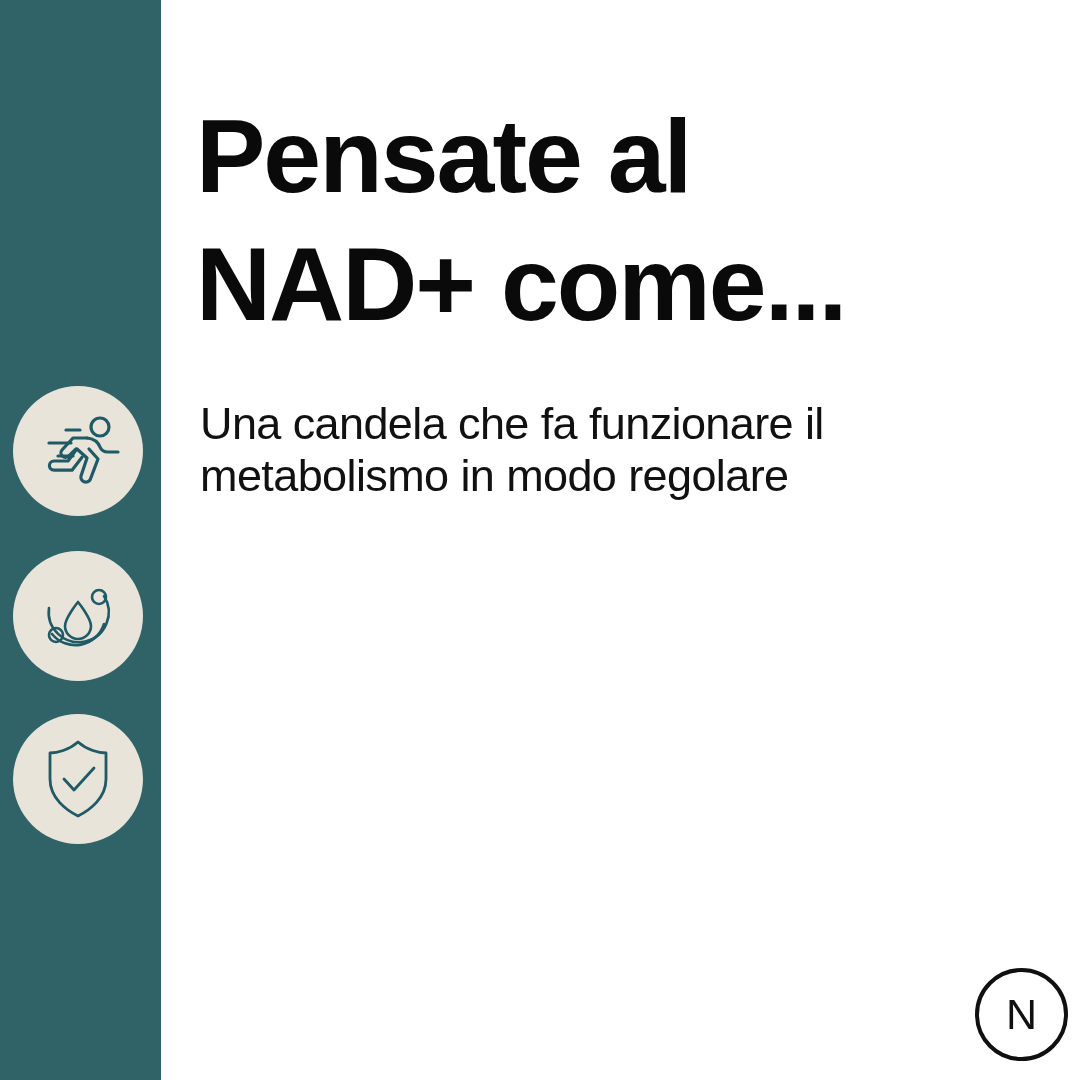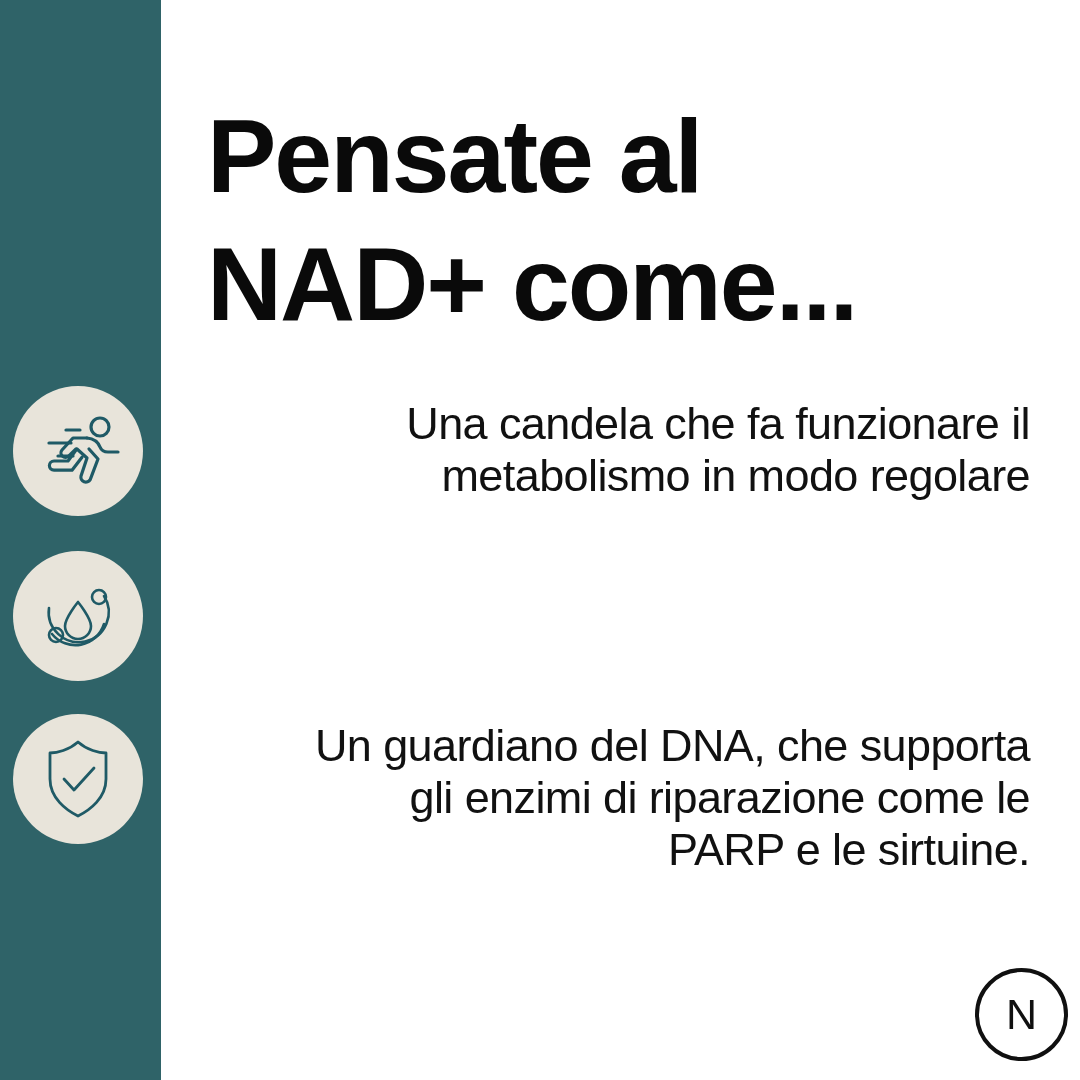--- a/index.html
+++ b/index.html
@@ -41,21 +41,21 @@
   .icon-badge svg {
     display: block;
   }
   #badge-1 { top: 386px; }
   #badge-2 { top: 551px; }
   #badge-3 { top: 714px; }
 
   
   .title {
     position: absolute;
-    left: 207px;
+    left: 196px;
     top: 92px;
     width: 800px;
     font-size: 104px;
     line-height: 128px;
     font-weight: 700;
     letter-spacing: -2.0px;
     color: #0a0a0a;
     white-space: pre-line;
   }
 
@@ -63,21 +63,20 @@
   .body-block {
     position: absolute;
     left: 200px;
     width: 830px;
     font-size: 45px;
     line-height: 52px;
     font-weight: 400;
     letter-spacing: -0.6px;
     color: #111111;
     white-space: pre-line;
-    text-align: right;
   }
   #para-1 { top: 398px; }
   #para-2 { top: 532px; }
   #para-3 { top: 720px; }
 
   
   .logo {
     position: absolute;
     left: 975px;
     top: 968px;
@@ -138,21 +137,18 @@
         <path d="M31 45 l10 11 l20 -22"></path>
       </svg>
     </span>
   </div>
 
   <div class="title">Pensate al
 NAD+ come...</div>
 
   <div class="body-block" id="para-1">Una candela che fa funzionare il
 metabolismo in modo regolare</div>
-  <div class="body-block" id="para-3">Un guardiano del DNA, che supporta
-gli enzimi di riparazione come le
-PARP e le sirtuine.</div>
 
   <div class="logo">
     <span class="logo-letter">N</span>
   </div>
 
 </div>
 
 </body></html>

